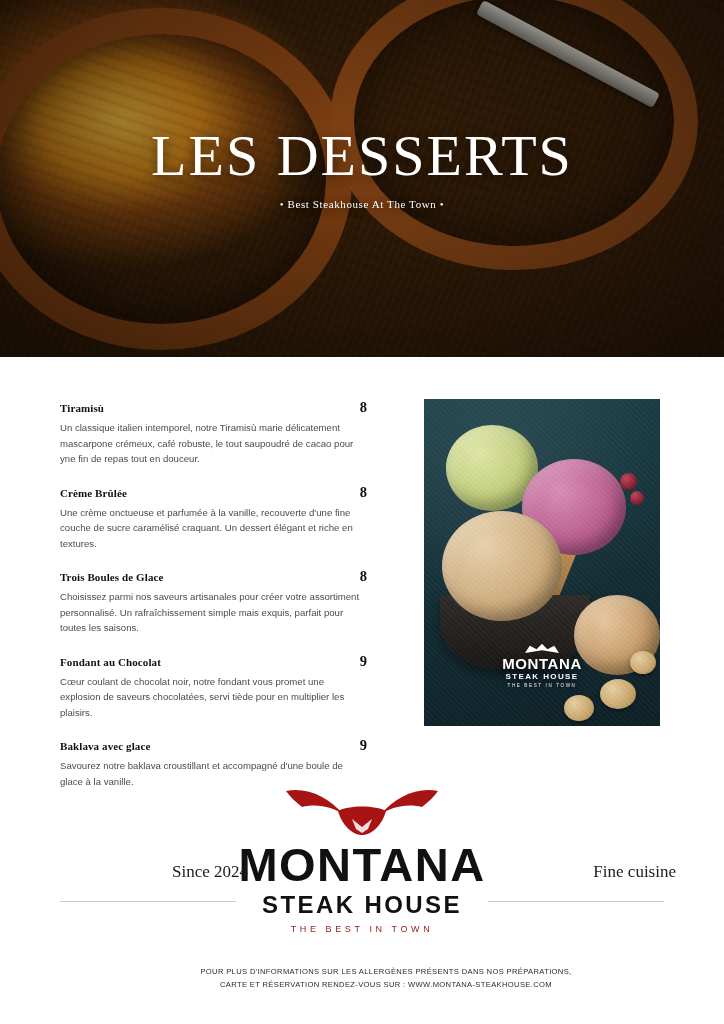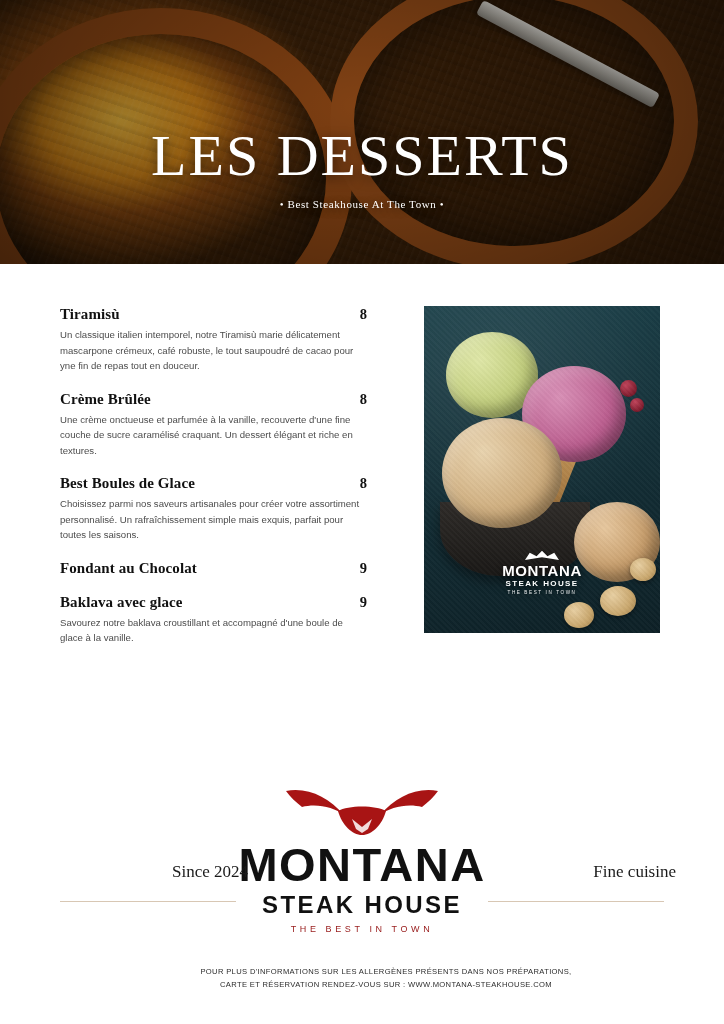--- a/index.html
+++ b/index.html
@@ -18,21 +18,21 @@
     width: 724px;
     height: 1024px;
     background: #ffffff;
     overflow: hidden;
   }
 
   
   .hero {
     position: relative;
     width: 724px;
-    height: 264px;
+    height: 357px;
     overflow: hidden;
     background: #be185d;
   }
   .hero-photo {
     position: absolute;
     inset: 0;
     background:
       radial-gradient(ellipse 210px 150px at 120px 120px, #f5c046 0%, #d98b1f 38%, #8a4a13 62%, #3b2109 100%),
       radial-gradient(ellipse 200px 140px at 470px 95px, #f7cf5c 0%, #d9932a 38%, #8c4d14 64%, #36200a 100%),
       radial-gradient(ellipse 340px 190px at 330px 330px, #e8a83b 0%, #b9641b 40%, #6a3310 70%, #2a1708 100%),
@@ -135,21 +135,21 @@
   .item { margin-bottom: 17px; }
   .item-head {
     display: flex;
     align-items: baseline;
     justify-content: space-between;
     margin-bottom: 4px;
   }
   .item-name {
     font-family: "Liberation Serif", serif;
     font-weight: bold;
-    font-size: 15px;
+    font-size: 11px;
     color: #111;
     letter-spacing: .1px;
   }
   .item-price {
     font-family: "Liberation Serif", serif;
     font-weight: bold;
     font-size: 14.5px;
     color: #111;
   }
   .item-desc {
@@ -366,31 +366,32 @@
       <div class="item">
         <div class="item-head">
           <span class="item-name">Crème Brûlée</span>
           <span class="item-price">8</span>
         </div>
         <div class="item-desc">Une crème onctueuse et parfumée à la vanille, recouverte d'une fine couche de sucre caramélisé craquant. Un dessert élégant et riche en textures.</div>
       </div>
 
       <div class="item">
         <div class="item-head">
-          <span class="item-name">Best Boules de Glace</span>
+          <span class="item-name">Trois Boules de Glace</span>
           <span class="item-price">8</span>
         </div>
         <div class="item-desc">Choisissez parmi nos saveurs artisanales pour créer votre assortiment personnalisé. Un rafraîchissement simple mais exquis, parfait pour toutes les saisons.</div>
       </div>
 
       <div class="item">
         <div class="item-head">
           <span class="item-name">Fondant au Chocolat</span>
           <span class="item-price">9</span>
         </div>
+        <div class="item-desc">Cœur coulant de chocolat noir, notre fondant vous promet une explosion de saveurs chocolatées, servi tiède pour en multiplier les plaisirs.</div>
       </div>
 
       <div class="item">
         <div class="item-head">
           <span class="item-name">Baklava avec glace</span>
           <span class="item-price">9</span>
         </div>
         <div class="item-desc">Savourez notre baklava croustillant et accompagné d'une boule de glace à la vanille.</div>
       </div>
 

